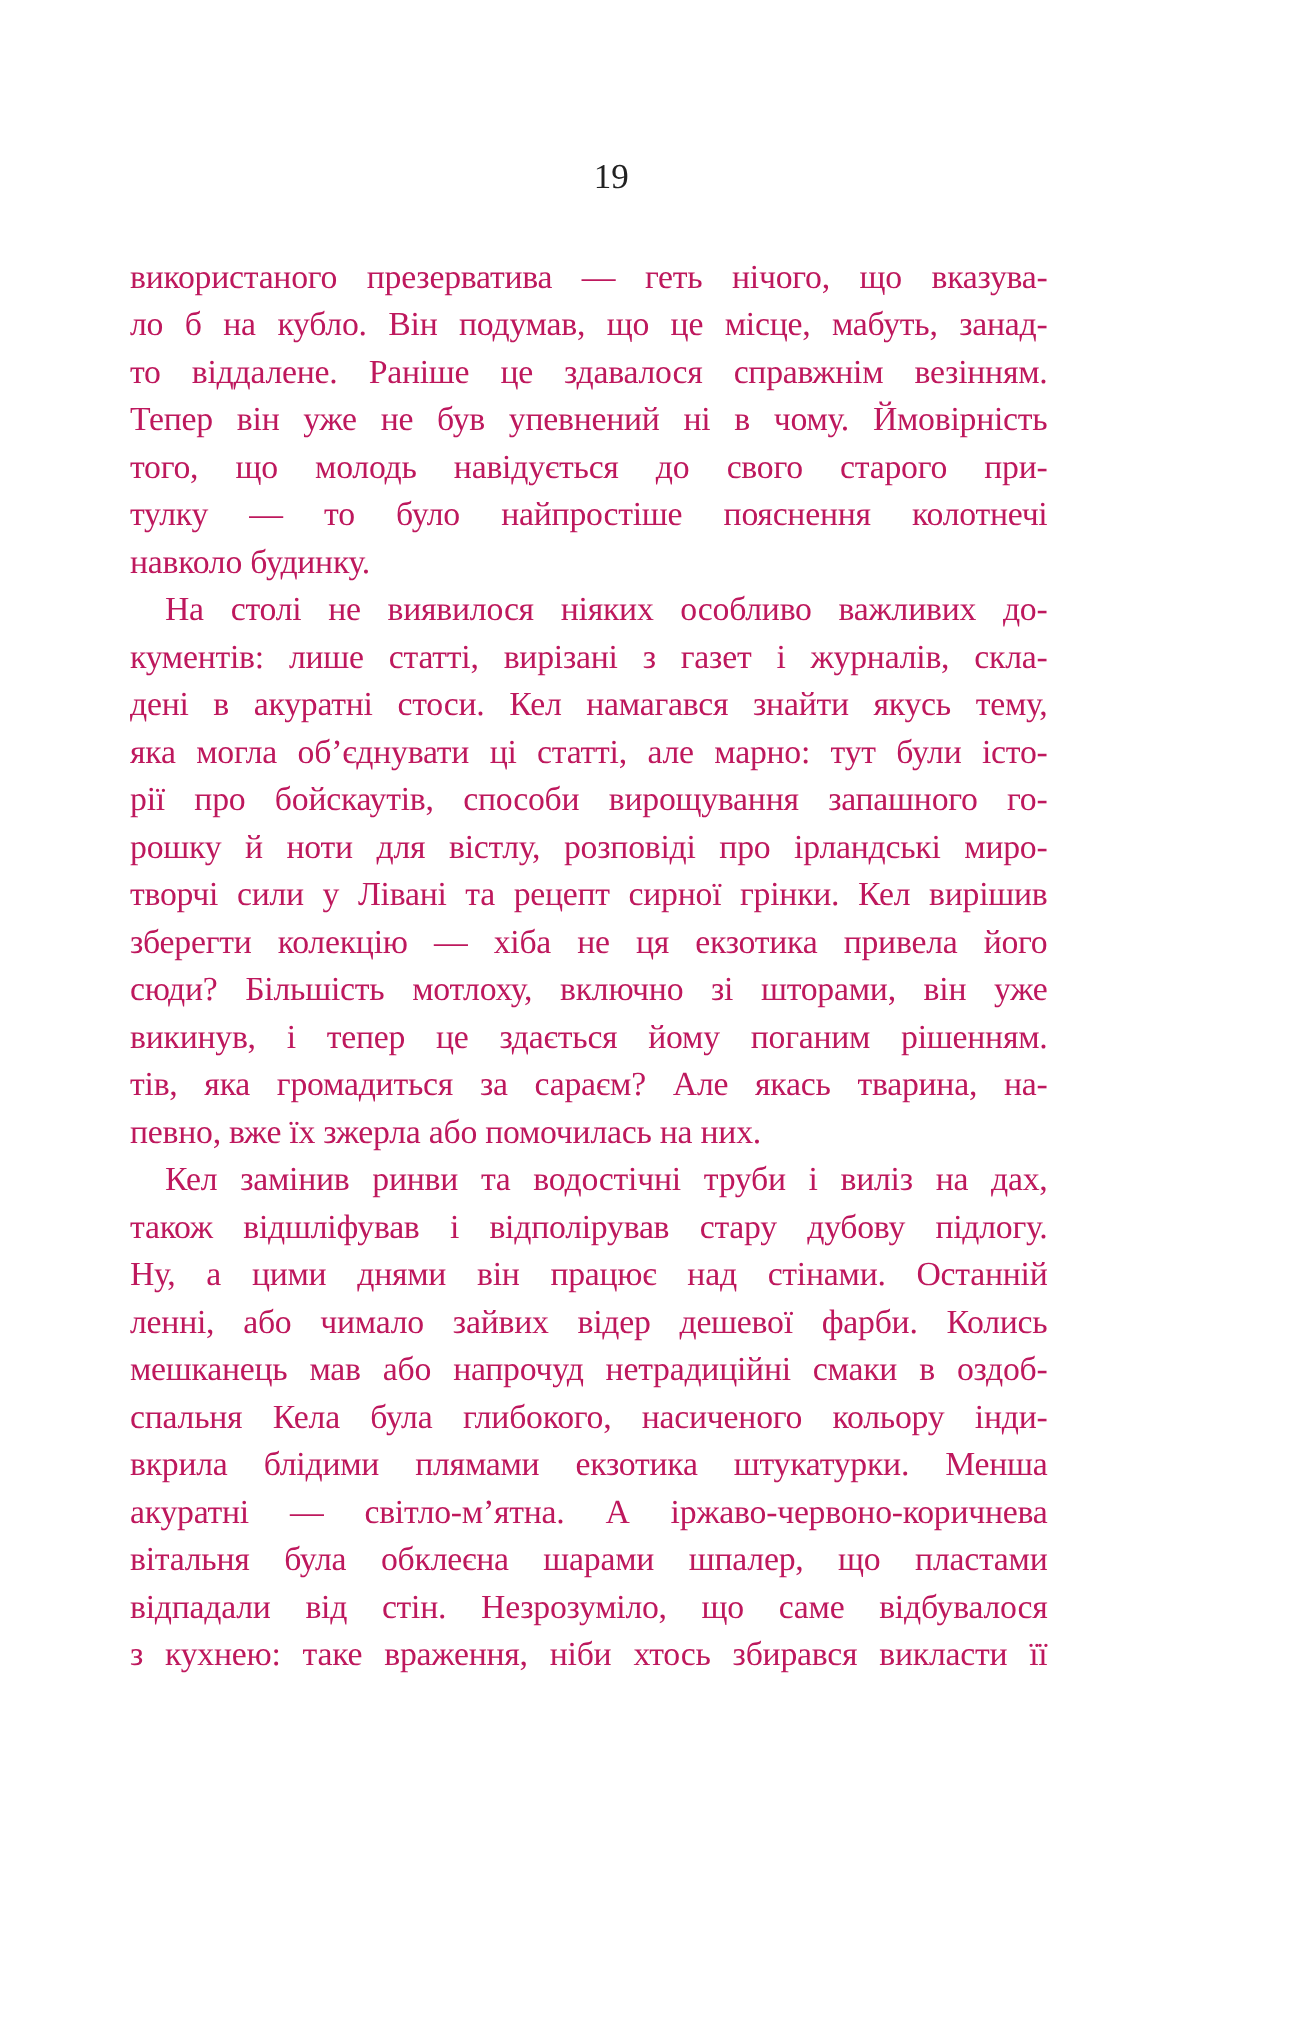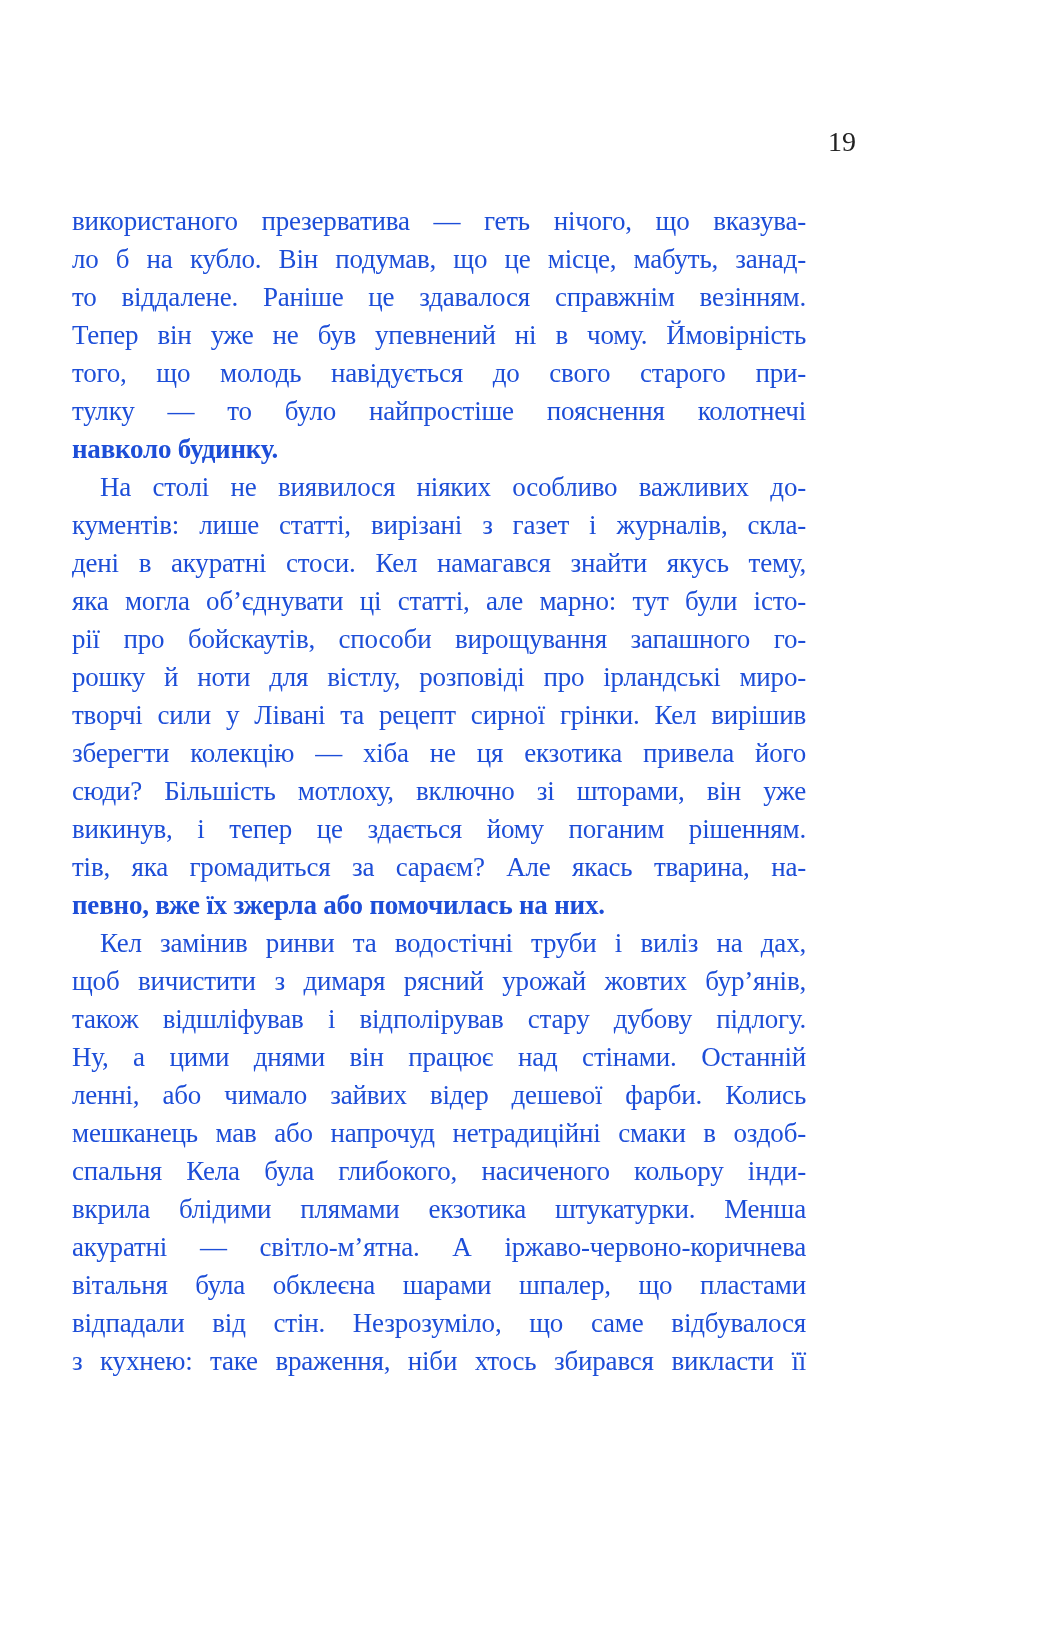--- a/index.html
+++ b/index.html
@@ -22,48 +22,47 @@
     width: 1040px;
     height: 1630px;
     background: #ffffff;
     color: #1c1c1c;
   }
 
   .page-number {
     margin-top: 127px;
     margin-left: 122px;
     width: 734px;
-    text-align: right;
+    text-align: center;
     font-size: 28px;
     line-height: 30px;
     color: #222222;
   }
 
   .text-block {
     margin-top: 45px;
-    margin-left: 72px;
+    margin-left: 104px;
     width: 734px;
     font-size: 27px;
     line-height: 38px;
     letter-spacing: -0.2px;
-    color: #1d4ed8;
+    color: #be185d;
   }
 
   .paragraph {  }
 
   .line {
     text-align: justify;
     text-align-last: justify;
     -moz-text-align-last: justify;
     white-space: normal;
   }
 
   .line.last {
     text-align-last: left;
-    font-weight: bold;
     -moz-text-align-last: left;
   }
 
   .line.indent {
     text-indent: 28px;
   }
 </style>
 </head>
 <body>
 
@@ -88,21 +87,20 @@
         <div class="line">рошку й ноти для вістлу, розповіді про ірландські миро-</div>
         <div class="line">творчі сили у Лівані та рецепт сирної грінки. Кел вирішив</div>
         <div class="line">зберегти колекцію — хіба не ця екзотика привела його</div>
         <div class="line">сюди? Більшість мотлоху, включно зі шторами, він уже</div>
         <div class="line">викинув, і тепер це здається йому поганим рішенням.</div>
         <div class="line">тів, яка громадиться за сараєм? Але якась тварина, на-</div>
         <div class="line last">певно, вже їх зжерла або помочилась на них.</div>
       </div>
       <div class="paragraph">
         <div class="line indent">Кел замінив ринви та водостічні труби і виліз на дах,</div>
-        <div class="line">щоб вичистити з димаря рясний урожай жовтих бур’янів,</div>
         <div class="line">також відшліфував і відполірував стару дубову підлогу.</div>
         <div class="line">Ну, а цими днями він працює над стінами. Останній</div>
         <div class="line">ленні, або чимало зайвих відер дешевої фарби. Колись</div>
         <div class="line">мешканець мав або напрочуд нетрадиційні смаки в оздоб-</div>
         <div class="line">спальня Кела була глибокого, насиченого кольору інди-</div>
         <div class="line">вкрила блідими плямами екзотика штукатурки. Менша</div>
         <div class="line">акуратні — світло-м’ятна. А іржаво-червоно-коричнева</div>
         <div class="line">вітальня була обклеєна шарами шпалер, що пластами</div>
         <div class="line">відпадали від стін. Незрозуміло, що саме відбувалося</div>
         <div class="line">з кухнею: таке враження, ніби хтось збирався викласти її</div>

